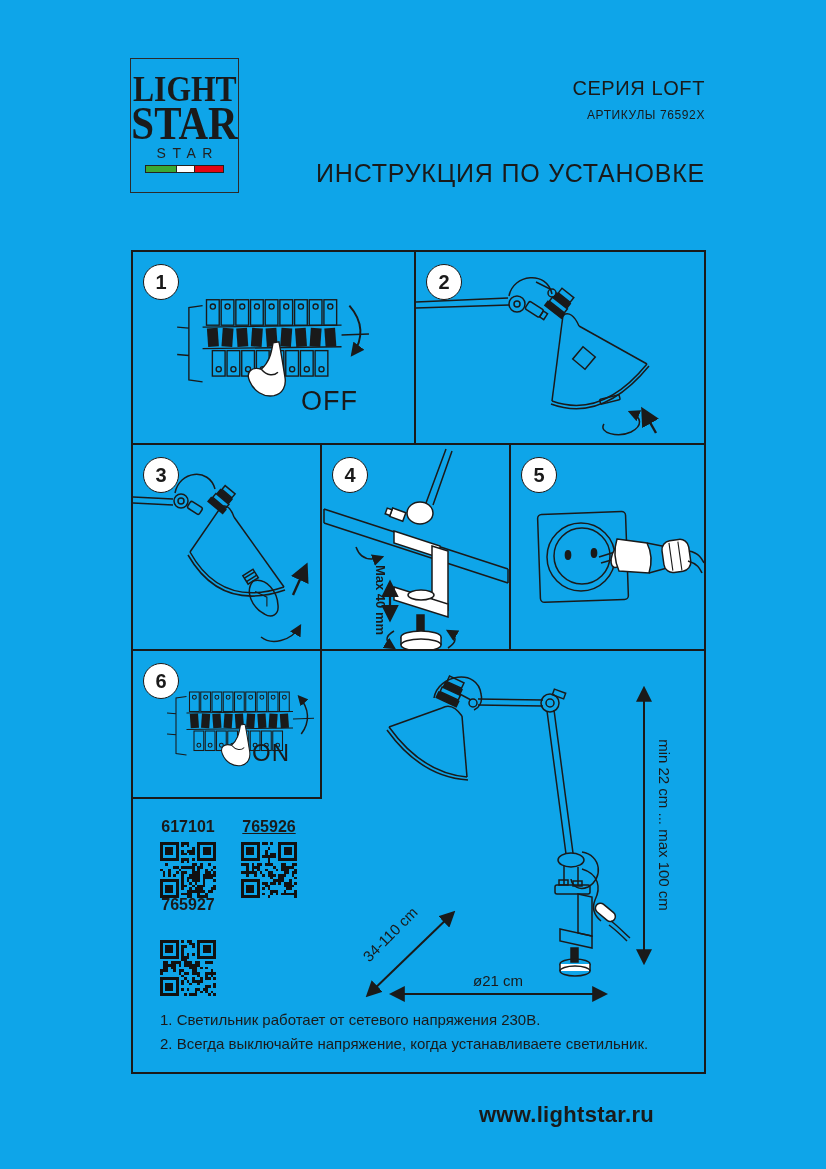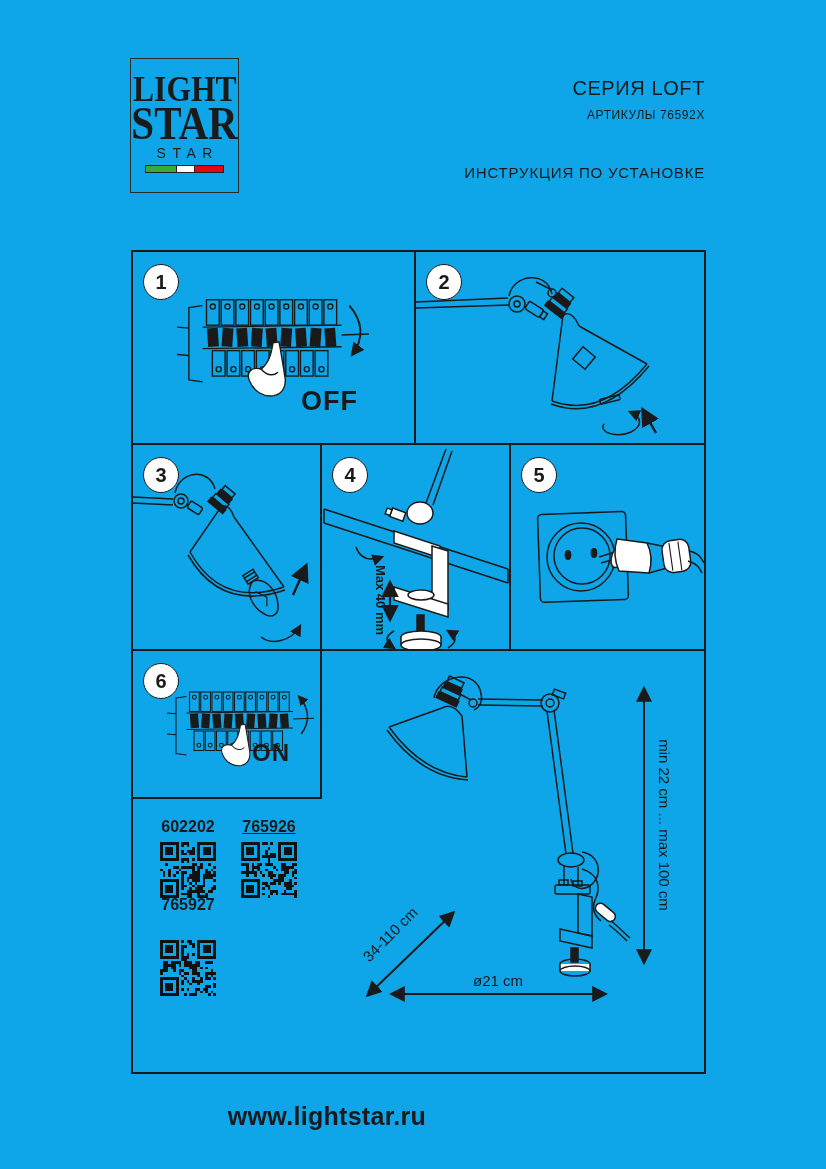--- a/index.html
+++ b/index.html
@@ -10,51 +10,51 @@
             border:1px solid #2b2b2b;display:flex;flex-direction:column;align-items:center;justify-content:flex-start;}
   .logo-l1{font-family:"Liberation Serif",serif;font-weight:700;font-size:31px;line-height:30px;margin-top:15px;transform:scale(1.02,1.15);}
   .logo-l2{font-family:"Liberation Serif",serif;font-weight:700;font-size:41px;line-height:38px;transform:scale(1.0,1.12);}
   .logo-l3{font-size:14px;letter-spacing:6.5px;margin-right:-6.5px;margin-top:3px;color:#222;}
   .logo-flag{width:79px;height:8px;margin-top:4px;border:1px solid #222;display:flex;box-sizing:border-box;}
   .logo-flag span{height:100%;}
   .fg{width:40%;} .fw{width:23%;border-left:1px solid #222;border-right:1px solid #222;background:#fff;} .fr{width:37%;}
   .hdr{position:absolute;right:121px;top:55px;text-align:right;font-weight:400;margin-top:20px;}
   .hdr-series{font-size:20px;line-height:27px;letter-spacing:0.6px;}
   .hdr-art{font-size:12px;line-height:27px;letter-spacing:0.6px;}
-  .hdr-sub{margin-top:30px;font-size:15px;line-height:28px;letter-spacing:0.8px;}
+  .hdr-sub{margin-top:30px;font-size:25px;line-height:28px;letter-spacing:0.8px;}
   
   .frame{position:absolute;left:131px;top:250px;width:575px;height:824px;border:2px solid #1a1a1a;box-sizing:border-box;}
   .panel{position:absolute;box-sizing:border-box;}
   .p1{left:0;top:0;width:283px;height:193px;border-right:2px solid #1a1a1a;border-bottom:2px solid #1a1a1a;}
   .p2{left:283px;top:0;width:288px;height:193px;border-bottom:2px solid #1a1a1a;}
   .p3{left:0;top:193px;width:189px;height:206px;border-right:2px solid #1a1a1a;border-bottom:2px solid #1a1a1a;}
   .p4{left:189px;top:193px;width:189px;height:206px;border-right:2px solid #1a1a1a;border-bottom:2px solid #1a1a1a;}
   .p5{left:378px;top:193px;width:193px;height:206px;border-bottom:2px solid #1a1a1a;}
   .p6{left:0;top:399px;width:189px;height:148px;border-right:2px solid #1a1a1a;border-bottom:2px solid #1a1a1a;}
   .badge{position:absolute;left:10px;top:12px;width:34px;height:34px;border:1.6px solid #1a1a1a;border-radius:50%;
          display:flex;align-items:center;justify-content:center;font-size:20px;font-weight:700;background:#fff;}
   .art{position:absolute;}
   .a1{left:44px;top:36px;width:196px;height:137px;}
   .a2{left:0;top:0;width:288px;height:191px;}
   .a3{left:0;top:0;width:189px;height:204px;}
   .a4{left:0;top:0;width:189px;height:204px;}
   .a5{left:0;top:0;width:193px;height:204px;}
   .a6{left:34px;top:32px;width:150px;height:105px;}
-  .plabel{position:absolute;font-weight:700;}
+  .plabel{position:absolute;font-weight:400;}
   .off{left:168px;top:134px;font-size:27px;letter-spacing:1px;}
   .on{left:119px;top:88px;font-size:24px;letter-spacing:1px;}
   
   .qr-label{position:absolute;width:82px;text-align:center;font-size:16px;font-weight:700;}
   .ql1{left:14px;top:566px;} .ql2{left:95px;top:566px;text-decoration:underline;} .ql3{left:14px;top:644px;}
   .qr{position:absolute;width:56px;height:56px;}
   .q1{left:27px;top:590px;} .q2{left:108px;top:590px;} .q3{left:27px;top:688px;}
   
   .lamp{position:absolute;left:205px;top:412px;width:370px;height:350px;}
   .notes{position:absolute;left:27px;top:756px;font-size:15px;line-height:24px;}
-  .footer{position:absolute;left:0;top:1102px;width:654px;text-align:center;font-weight:700;font-size:25px;letter-spacing:0.3px;}
+  .footer{position:absolute;left:0;top:1102px;width:654px;text-align:right;font-weight:700;font-size:22px;letter-spacing:0.3px;}
   svg{display:block;}
   svg text{font-family:"Liberation Sans",sans-serif;fill:#1a1a1a;}
 </style>
 </head>
 <body>
 
 <div class="page">
 
   <div class="logo-box">
     <div class="logo-l1">LIGHT</div>
@@ -327,21 +327,21 @@
             <rect x="141" y="64" width="13" height="26"></rect>
             <circle cx="147.5" cy="83" r="2.6"></circle>
     <path d="M98,56 C96,68 94,76 86,83 C76,80 70,86 74,95 C78,105 88,112 99,110 C108,108 112,100 110,90 C108,78 106,64 104,55 Z" fill="#fff"></path>
     <path d="M86,83 C92,90 99,90 103,86"></path>
     <path d="M179,68 C191,52 190,34 176,18" stroke-width="2" marker-end="url(#ab-up)"></path>
   </svg>
         </div>
       <div class="plabel on">ON</div>
     </div>
 
-    <div class="qr-label ql1">602202</div>
+    <div class="qr-label ql1">617101</div>
     <div class="qr-label ql2">765926</div>
     <div class="qr-label ql3">765927</div>
     <div class="qr q1">
         <svg viewBox="0 0 21 21" width="100%" height="100%" shape-rendering="crispEdges">
           <g fill="#111">
             <rect x="8" y="0" width="1" height="1"></rect>
             <rect x="9" y="0" width="1" height="1"></rect>
             <rect x="10" y="0" width="1" height="1"></rect>
             <rect x="8" y="1" width="1" height="1"></rect>
             <rect x="10" y="1" width="1" height="1"></rect>
@@ -1054,16 +1054,20 @@
       <path d="M306,25 L306,298" stroke-width="2" marker-start="url(#mL)" marker-end="url(#mL)"></path>
       <text font-size="15" text-anchor="middle" transform="rotate(90 321 161)" x="321" y="161" stroke="none">min 22 cm ... max 100 cm</text>
 
       <path d="M30,331 L115,249" stroke-width="2" marker-start="url(#mL)" marker-end="url(#mL)"></path>
       <text font-size="15" text-anchor="middle" transform="rotate(-45 56 274)" x="56" y="274" stroke="none">34-110 cm</text>
 
       <path d="M54,330 L267,330" stroke-width="2" marker-start="url(#mL)" marker-end="url(#mL)"></path>
       <text font-size="15" text-anchor="middle" x="160" y="322" stroke="none">ø21 cm</text>
     </svg>
 
+    <div class="notes">
+      <div>1. Светильник работает от сетевого напряжения 230В.</div>
+      <div>2. Всегда выключайте напряжение, когда устанавливаете светильник.</div>
+    </div>
   </div>
 
   <div class="footer">www.lightstar.ru</div>
 </div>
 
 </body></html>

